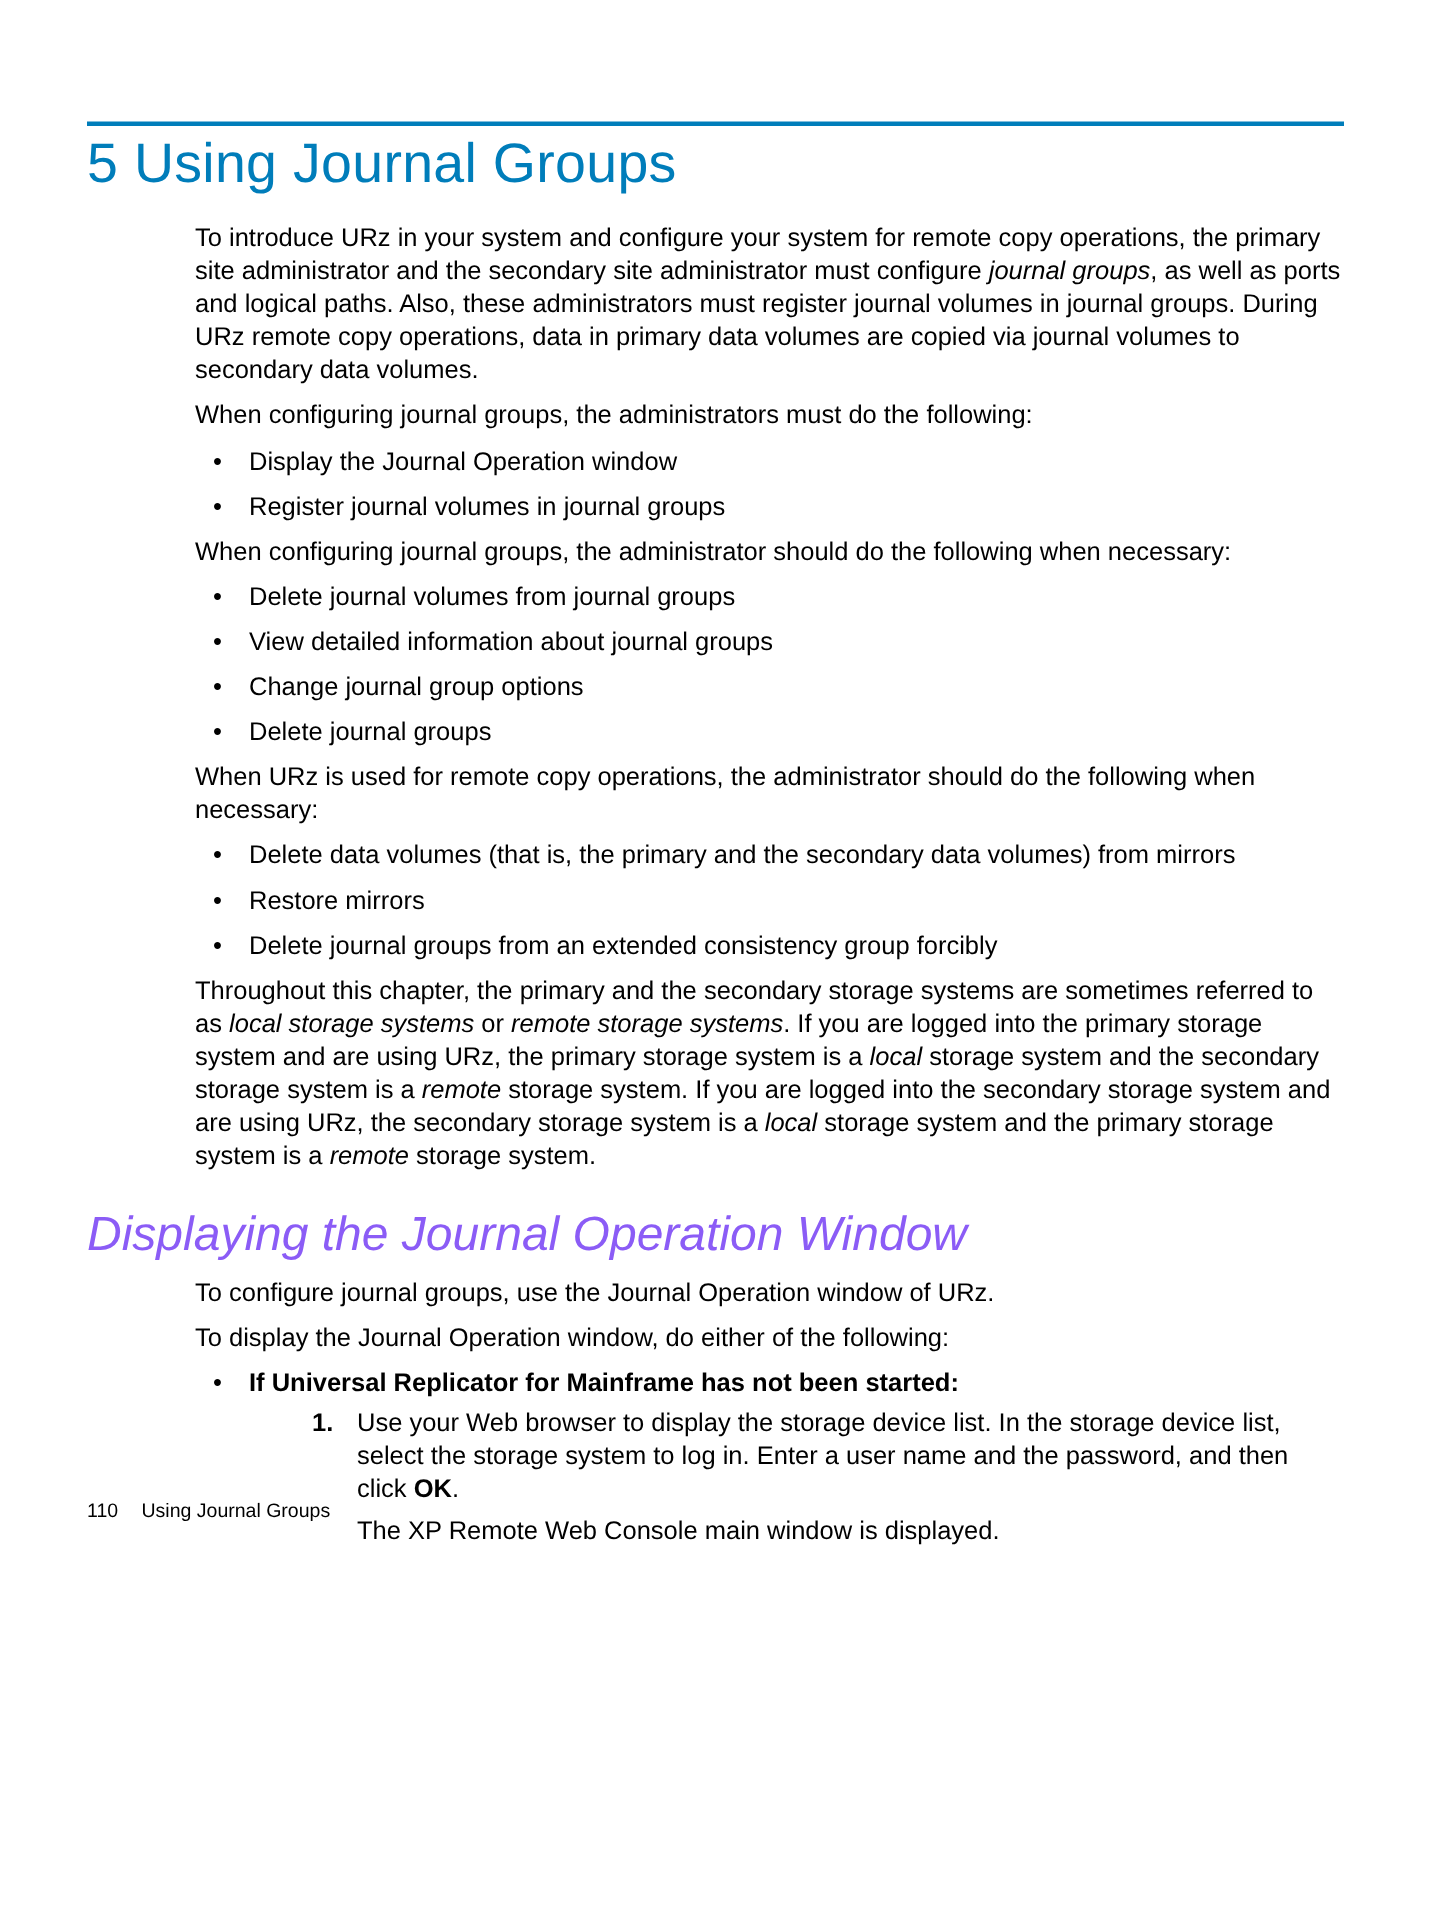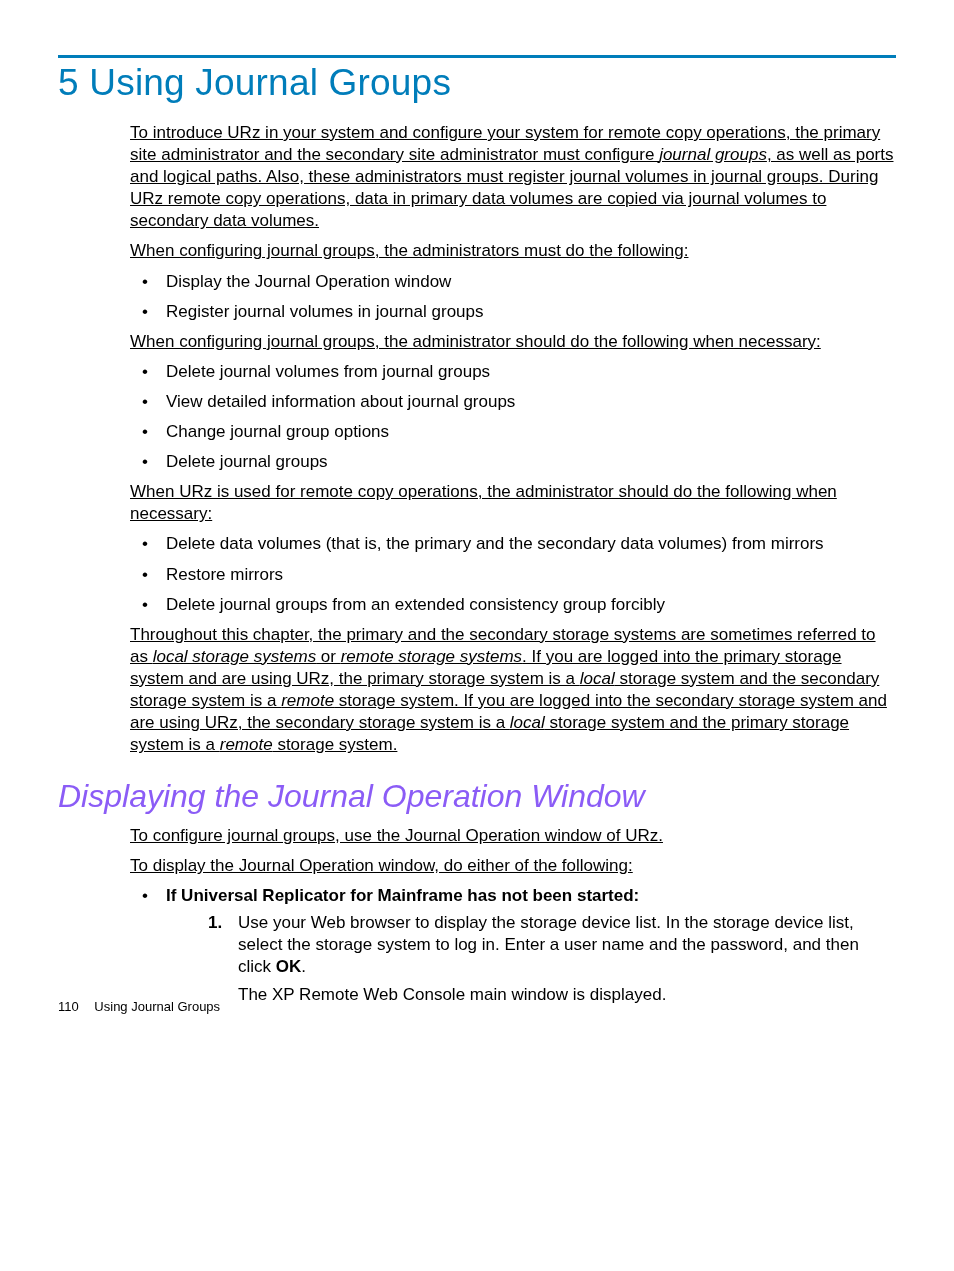--- a/index.html
+++ b/index.html
@@ -11,21 +11,21 @@
     background: #fff;
     font-family: Arial, Helvetica, sans-serif;
     color: #000;
     position: relative;
   }
   .page {
     position: relative;
     width: 954px;
     height: 1048px;
     box-sizing: border-box;
-    padding: 55px 58px 0 58px;
+    padding: 81px 58px 0 58px;
   }
   .rule {
     border-top: 3px solid #007dba;
     margin-bottom: 4px;
   }
   h1.chapter {
     font-family: "Arial Narrow", Arial, sans-serif;
     font-stretch: condensed;
     font-weight: 400;
     color: #007dba;
@@ -44,21 +44,20 @@
   }
   .body-indent {
     margin-left: 72px;
     font-size: 17px;
     line-height: 1.3;
     font-family: "Arial Narrow", Arial, sans-serif;
     font-stretch: condensed;
   }
   .body-indent p {
     margin: 0 0 8px 0;
-    text-decoration: underline;
   }
   .body-indent em { font-style: italic; }
   .body-indent strong { font-weight: 700; }
   ul.bullets {
     list-style: none;
     padding: 0;
     margin: 6px 0 8px 0;
   }
   ul.bullets > li {
     position: relative;

